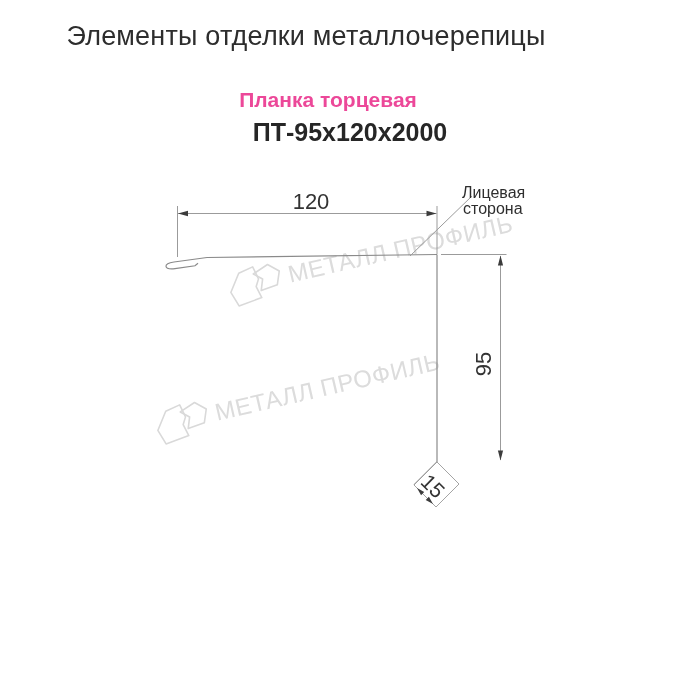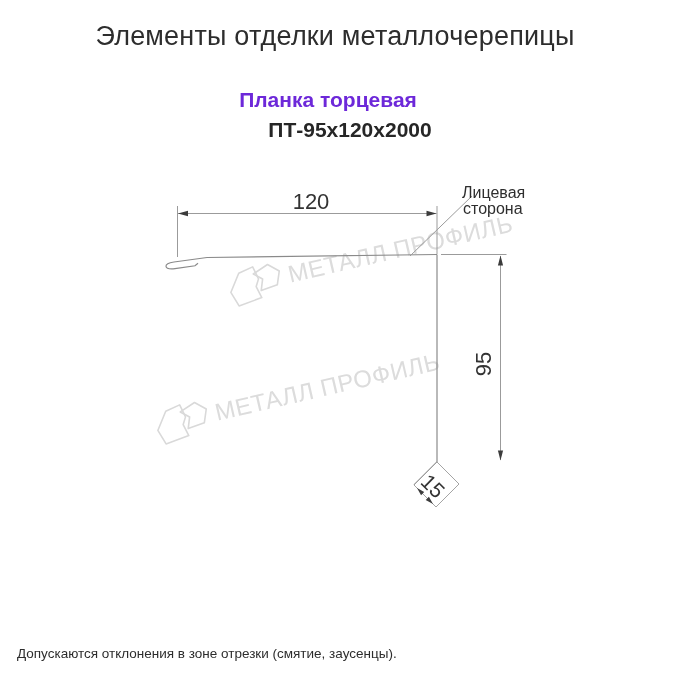--- a/index.html
+++ b/index.html
@@ -2,29 +2,29 @@
 <html><head>
 <meta charset="utf-8">
 <style>
   html,body{margin:0;padding:0;background:#ffffff;}
   .page{
     position:relative;width:700px;height:700px;background:#ffffff;overflow:hidden;
     font-family:"Liberation Sans","DejaVu Sans",sans-serif;color:#2d2d2d;
   }
   .page-title{
     position:absolute;top:21px;left:0;width:612px;text-align:center;
-    font-size:27px;font-weight:400;color:#2d2d2d;letter-spacing:.2px;margin-left:29px;
+    font-size:27px;font-weight:400;color:#2d2d2d;letter-spacing:.2px;
   }
   .product-name{
     position:absolute;top:88px;left:0;width:656px;text-align:center;
-    font-size:21px;font-weight:700;color:#6d28d9;
+    font-size:21px;font-weight:700;color:#ec4899;
   }
   .product-code{
     position:absolute;top:118px;left:0;width:700px;text-align:center;
-    font-size:21px;font-weight:700;color:#262626;
+    font-size:25px;font-weight:700;color:#262626;
   }
   .watermark{
     position:absolute;display:flex;align-items:center;gap:6px;
     transform-origin:left center;transform:rotate(-13deg);
     color:#dcdcdc;font-size:24px;letter-spacing:.5px;white-space:nowrap;
     z-index:1;user-select:none;
   }
   .wm-upper{left:228px;top:268px;}
   .wm-lower{left:155px;top:406px;}
   .wm-logo{flex:0 0 auto;}
@@ -93,16 +93,15 @@
     </g>
 
     <g>
       <path d="M 472,196 L 410,256" stroke="#9b9b9b" stroke-width="1" fill="none"></path>
       <text x="462" y="198" font-size="16" fill="#2e2e2e">Лицевая</text>
       <text x="463" y="214" font-size="16" fill="#2e2e2e">сторона</text>
     </g>
   </svg>
 
   <div class="footer-notes">
-    <div>Допускаются отклонения в зоне отрезки (смятие, заусенцы).</div>
   </div>
 
 </div>
 
 </body></html>

